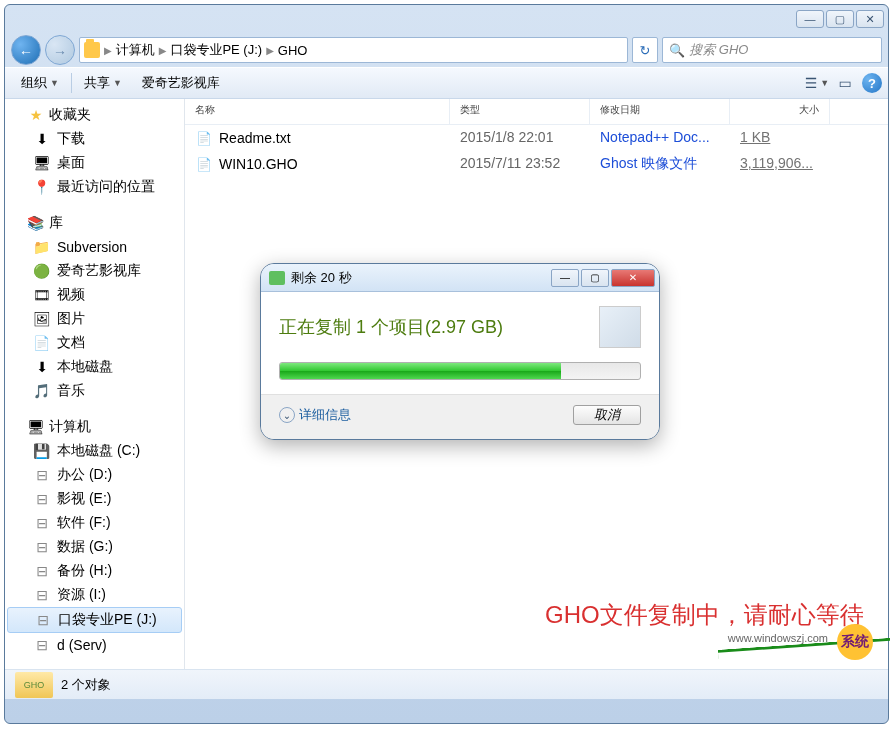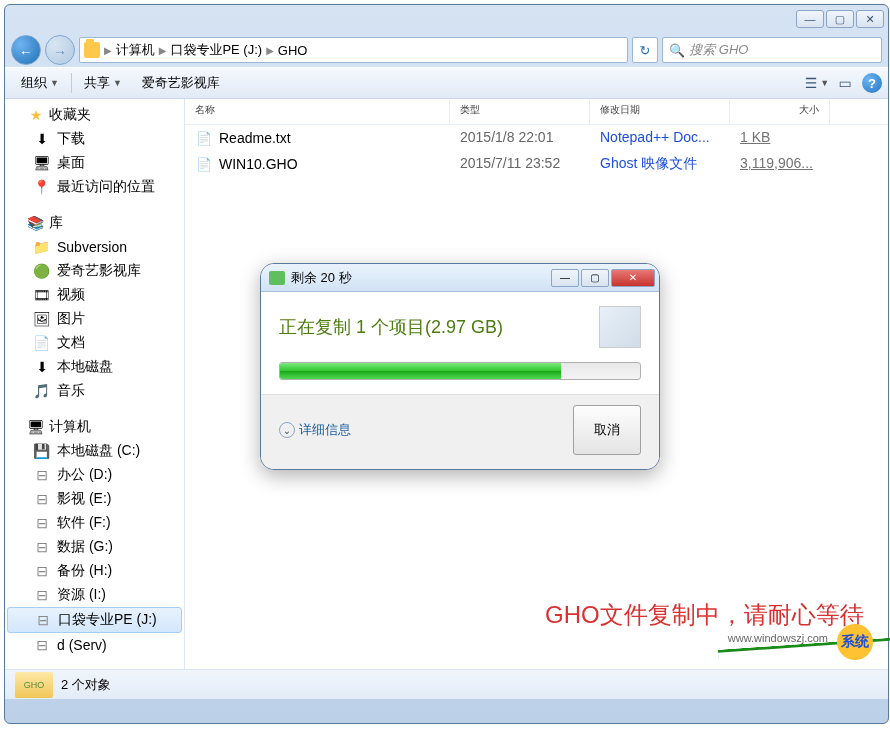--- a/index.html
+++ b/index.html
@@ -79,32 +79,32 @@
     .dlg-body { padding: 14px 18px; background: #fff; }
     .dlg-heading { font-size: 18px; color: #4d7c0f; margin-bottom: 14px; display: flex; justify-content: space-between; align-items: center; }
     .dlg-thumb { width: 42px; height: 42px; border: 1px solid #ccc; background: linear-gradient(135deg, #e8f0f8, #d0dce8); }
     .dlg-line { font-size: 13px; color: #333; margin-bottom: 2px; }
     .dlg-line b { font-weight: bold; }
     .progress { width: 100%; height: 18px; border: 1px solid #b0b0b0; border-radius: 3px; background: linear-gradient(to bottom, #e8e8e8, #f4f4f4); margin-top: 12px; overflow: hidden; position: relative; }
     .progress-fill { height: 100%; width: 78%; background: linear-gradient(to bottom, #7de87d 0%, #2fc72f 50%, #19a819 51%, #4fd84f 100%); }
     .dlg-footer { padding: 10px 18px 14px; display: flex; justify-content: space-between; align-items: center; border-top: 1px solid #e0e0e0; background: #f0f0f0; }
     .details-toggle { display: flex; align-items: center; gap: 4px; font-size: 13px; color: #1a5c9e; cursor: pointer; }
     .expand-arrow { width: 16px; height: 16px; border: 1px solid #8aa5c5; border-radius: 50%; display: flex; align-items: center; justify-content: center; font-size: 10px; color: #3a5573; }
-    .cancel-btn { padding: 15px 20px; border: 1px solid #a0a0a0; border-radius: 3px; background: linear-gradient(to bottom, #fdfdfd, #e4e4e4); font-size: 13px; cursor: pointer; }
+    .cancel-btn { padding: 0 20px; border: 1px solid #a0a0a0; border-radius: 3px; background: linear-gradient(to bottom, #fdfdfd, #e4e4e4); font-size: 13px; cursor: pointer; font-style: italic; }
     
     
     .annotation { position: absolute; left: 360px; top: 500px; font-size: 24px; color: #d93030; font-family: "Microsoft YaHei", sans-serif; }
     
     
     .watermark { position: absolute; right: 20px; bottom: 25px; display: flex; flex-direction: column; align-items: flex-end; }
     .wm-url { font-size: 11px; color: #666; margin-right: 40px; }
     .wm-logo { font-size: 30px; font-weight: bold; font-style: italic; }
     .wm-w { color: #1a8c1a; }
     .wm-text { color: #2476c7; font-style: normal; }
-    .wm-badge { position: absolute; top: -8px; right: -5px; background: #ffc233; border-radius: 50%; width: 36px; height: 36px; display: flex; align-items: center; justify-content: center; font-size: 14px; font-weight: bold; color: #1d4ed8; }
+    .wm-badge { position: absolute; top: -8px; right: -5px; background: #ffc233; border-radius: 50%; width: 36px; height: 36px; display: flex; align-items: center; justify-content: center; font-size: 14px; font-weight: bold; color: #701a75; }
     .wm-swoosh { width: 280px; height: 16px; border: 3px solid #1a8c1a; border-bottom: none; border-left: none; border-radius: 0 60px 0 0; position: absolute; top: 8px; left: -10px; transform: rotate(-4deg); }
     
     
     .star-icon { color: #f6c23e; }
     .folder-mini { color: #f0b429; }
     .drive-icon { color: #888; }
   </style>
 </head>
 <body>
 

